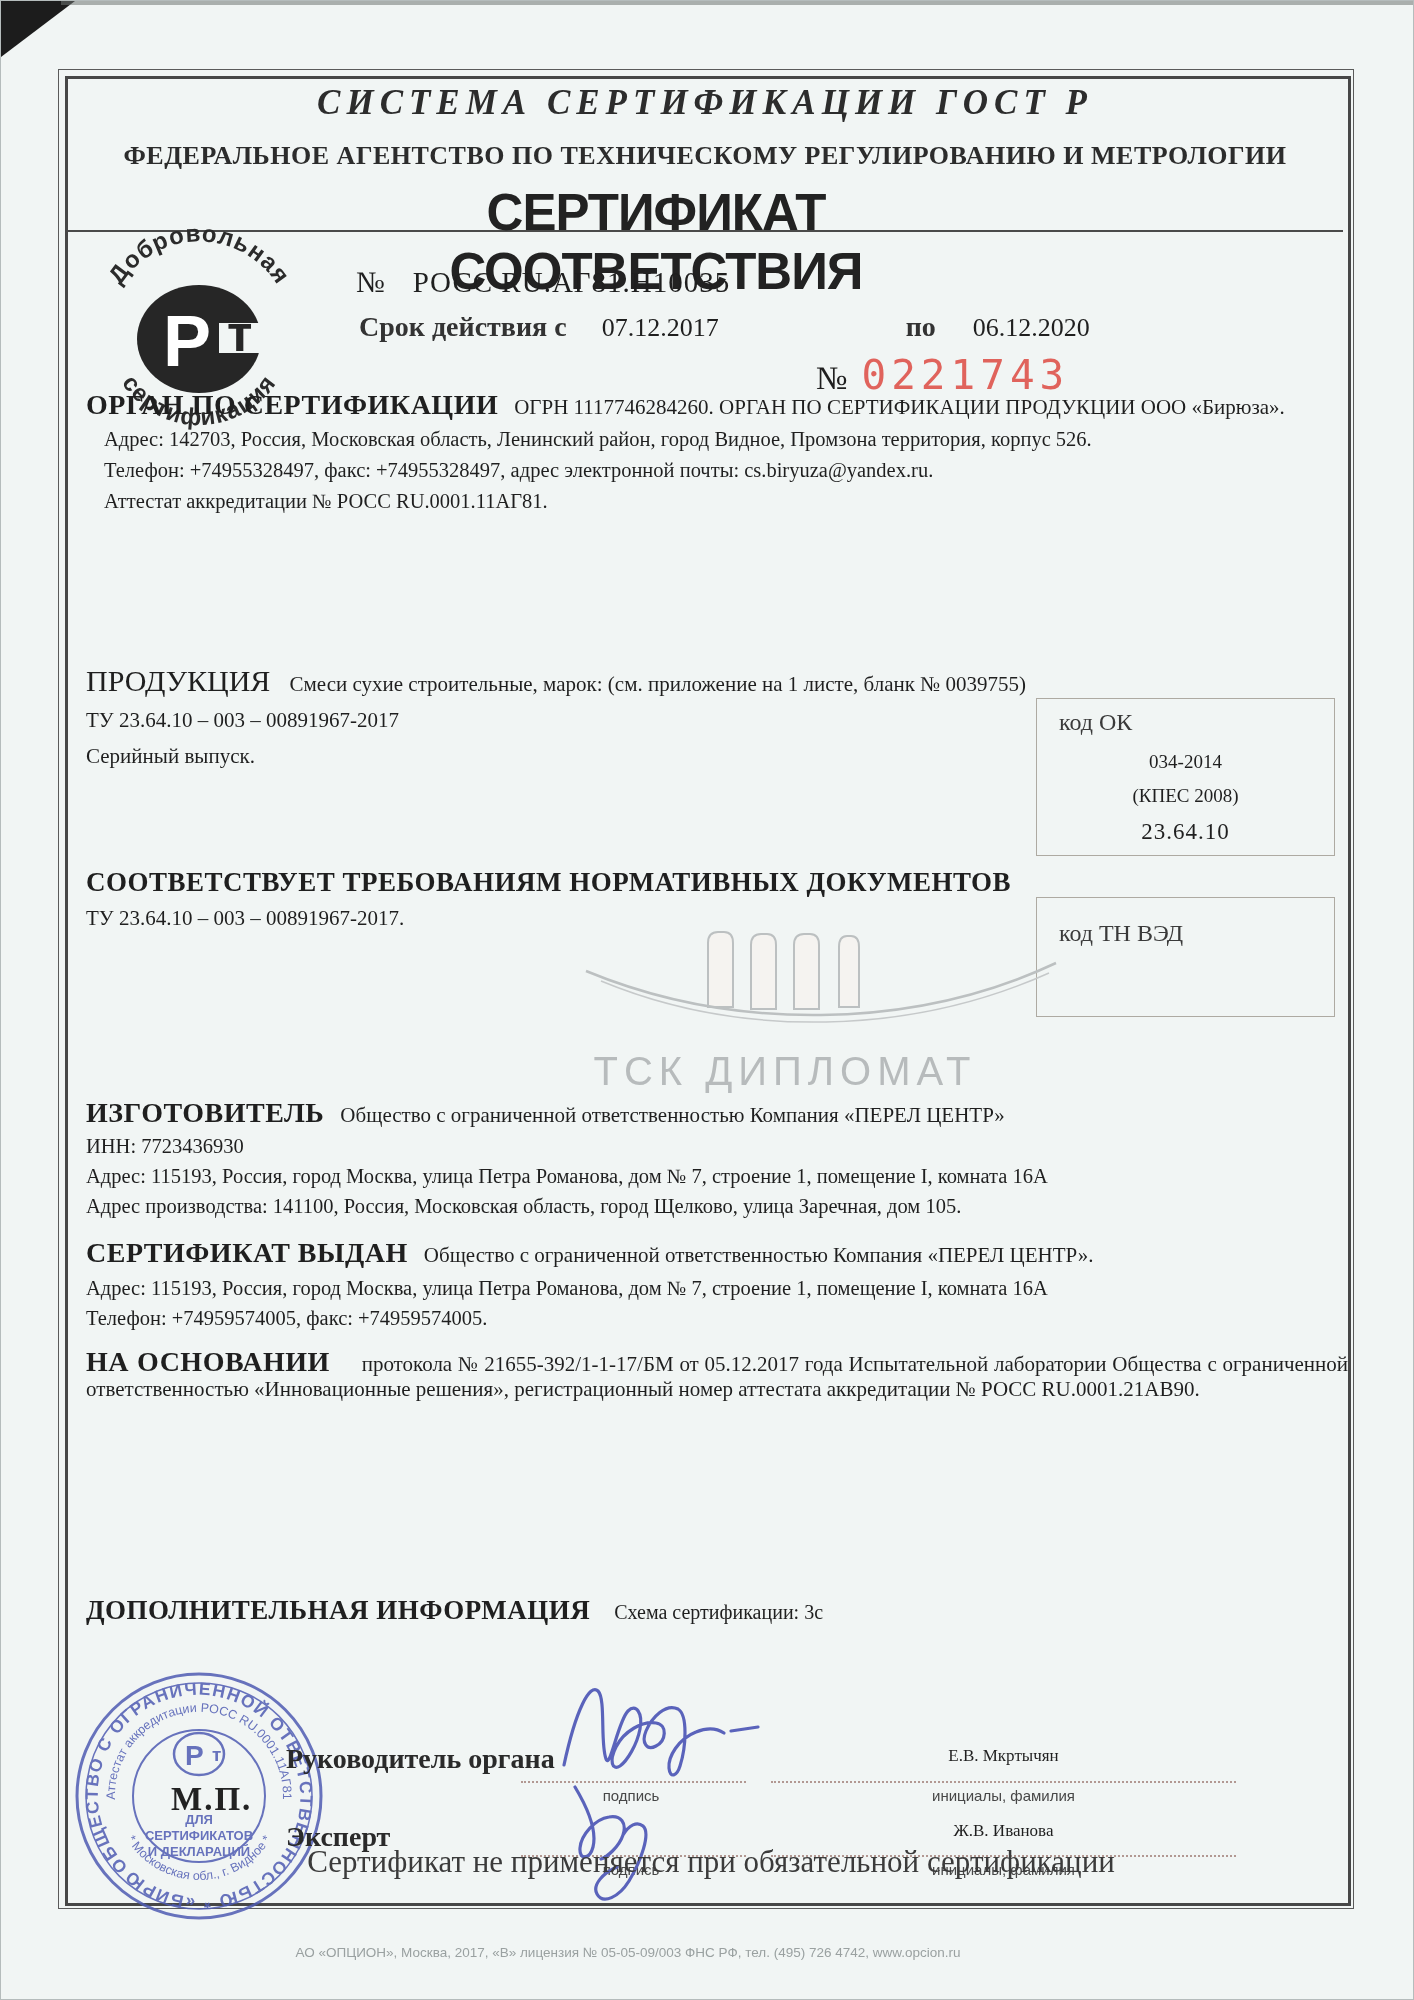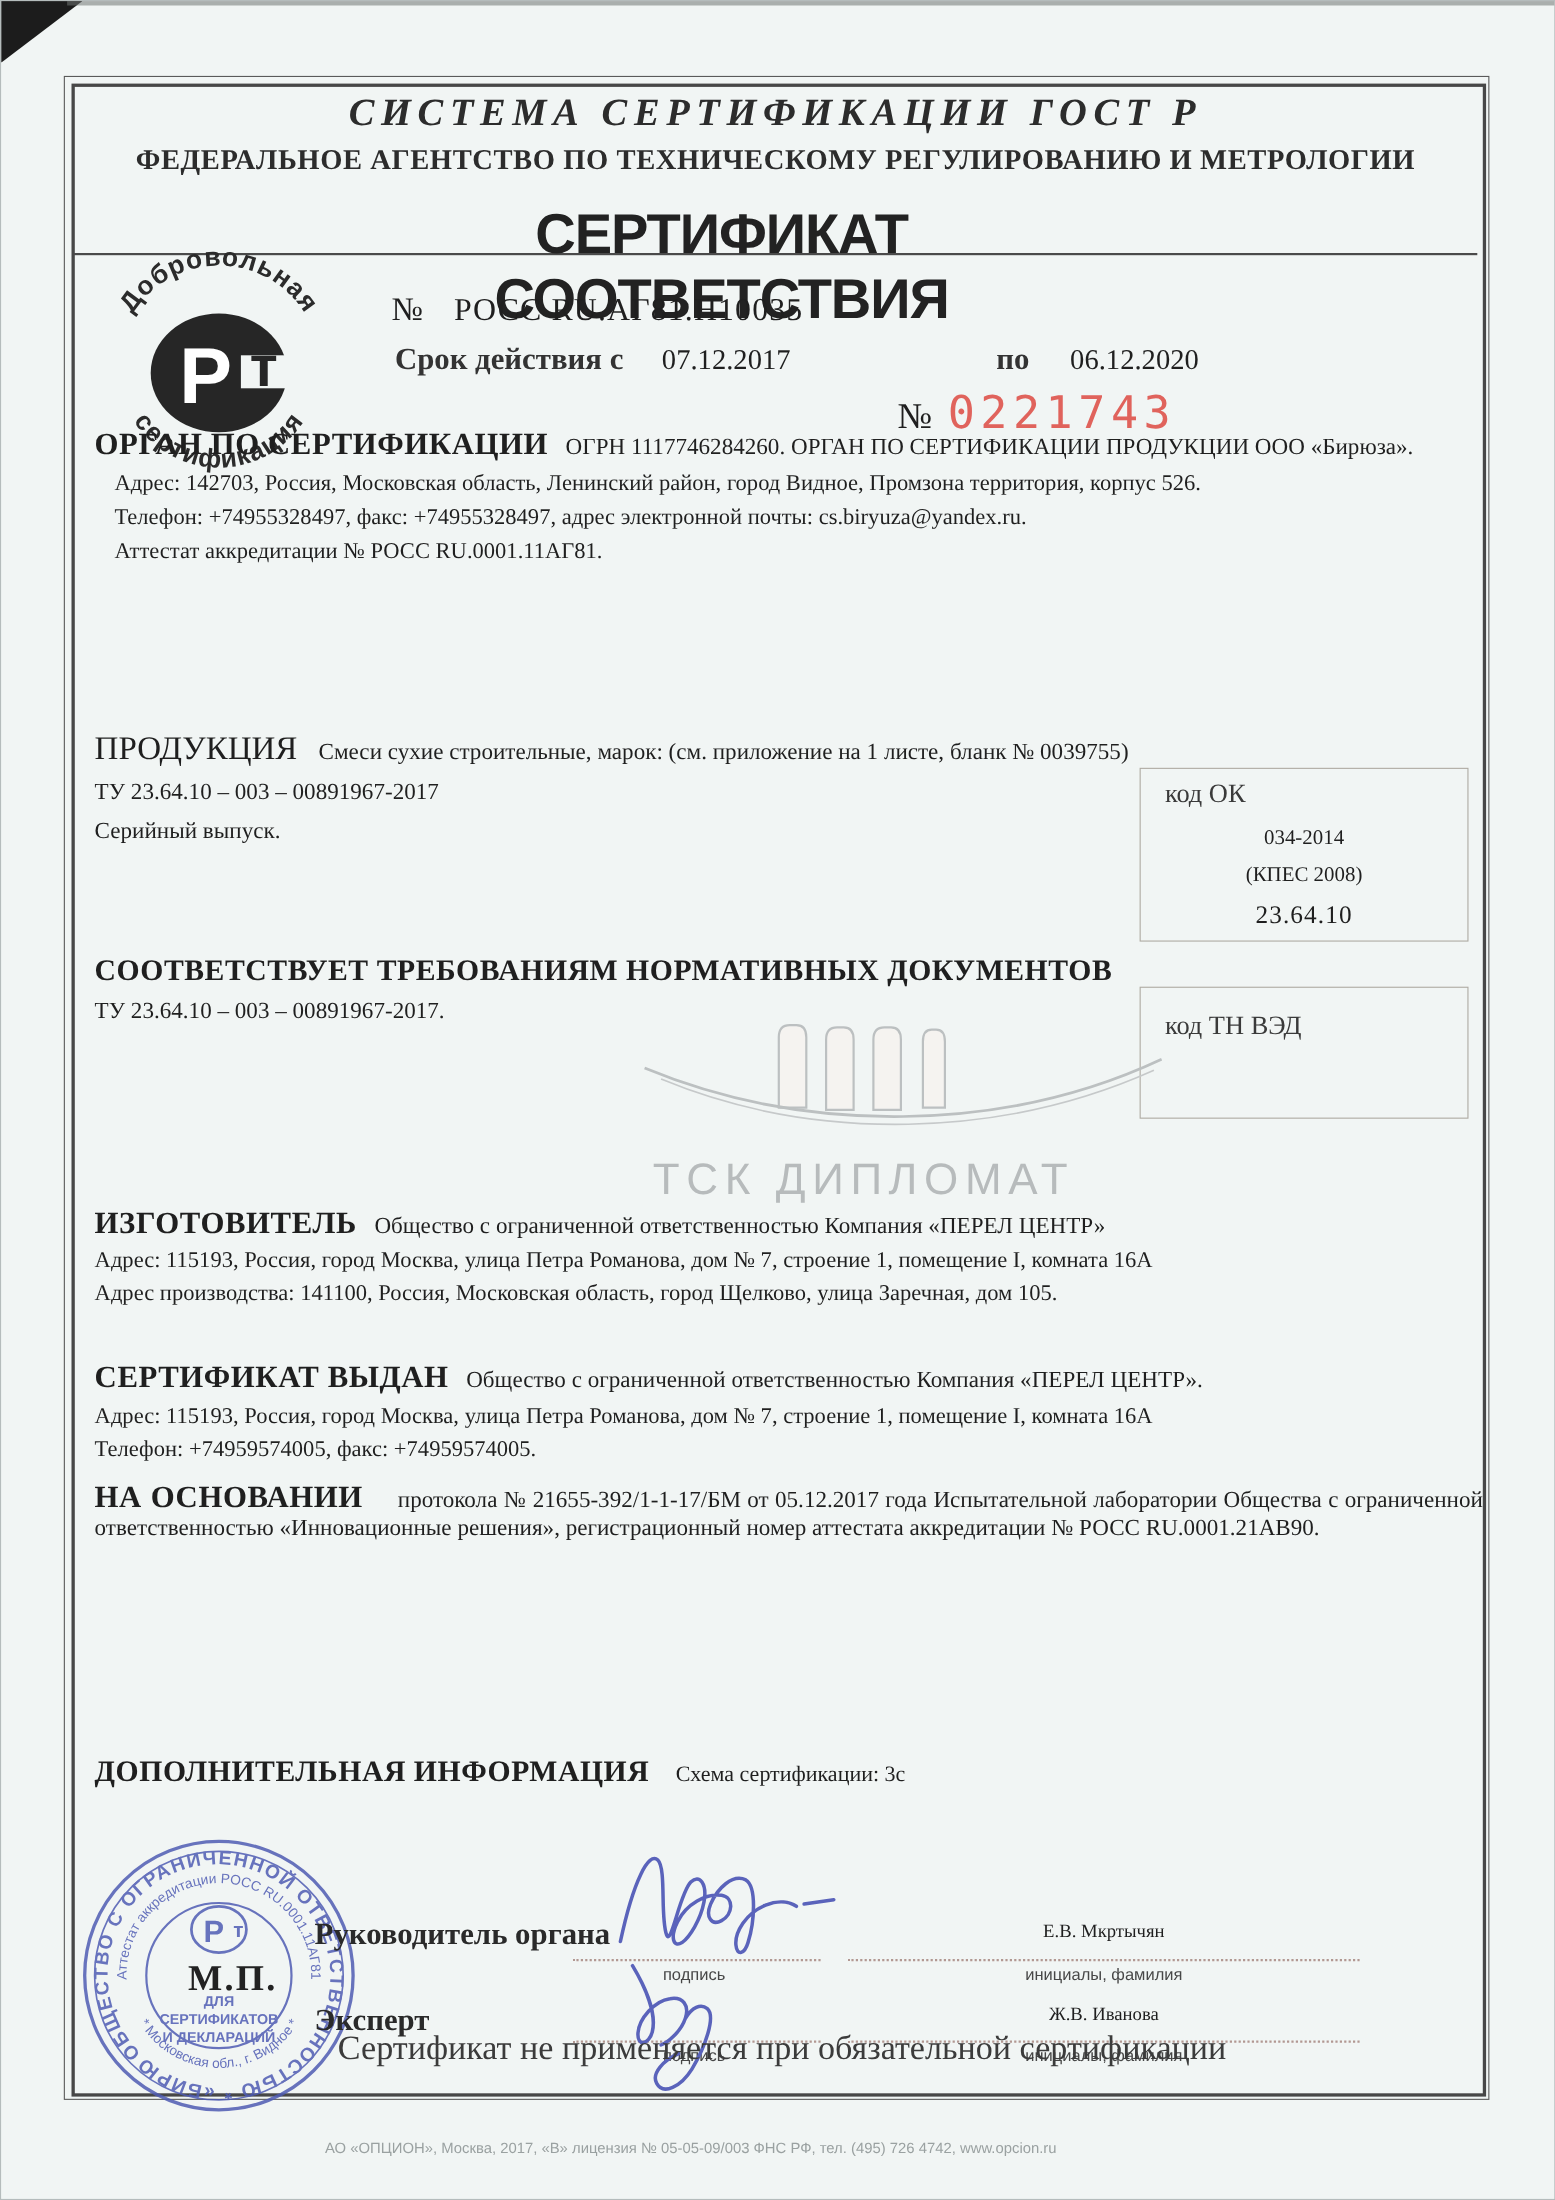--- a/index.html
+++ b/index.html
@@ -11,21 +11,21 @@
   .corner-tl{left:0;top:0;width:74px;height:56px;background:#1c1c1c;
              clip-path:polygon(0 0,100% 0,0 100%);}
   .edge-top{left:60px;top:0;width:1354px;height:4px;background:#6f7473;opacity:.55;}
   
   .frame-outer{left:57px;top:68px;width:1294px;height:1838px;border:1px solid #5a5a5a;}
   .frame-inner{left:64px;top:75px;width:1280px;height:1824px;border:3px solid #474747;}
   .divider{left:66px;top:229px;width:1276px;height:2px;background:#4a4a4a;}
   
   .sys-title{left:64px;top:82px;width:1280px;text-align:center;font-size:35px;font-weight:bold;
              letter-spacing:6px;color:#2c2c2c;font-style:italic;}
-  .agency{left:64px;top:130px;width:1280px;text-align:center;font-size:26px;font-weight:bold;
+  .agency{left:64px;top:140px;width:1280px;text-align:center;font-size:26px;font-weight:bold;
           letter-spacing:0.5px;color:#2c2c2c;}
   .doc-title{left:285px;top:182px;width:740px;text-align:center;font-size:51px;font-weight:bold;
              font-family:"Liberation Sans",sans-serif;letter-spacing:-1px;color:#222;}
   .no-row{left:355px;top:264px;font-size:30px;}
   .no-row .val{margin-left:28px;font-size:29px;letter-spacing:1px;text-align:right;}
   .validity{left:358px;top:310px;font-size:28px;}
   .validity .lbl{font-weight:bold;color:#333;}
   .validity .date{font-size:26px;}
   .blank-no{left:815px;top:350px;font-size:33px;}
   .blank-no .red{font-family:"DejaVu Sans Mono",monospace;font-size:41px;color:#e0635c;
@@ -148,20 +148,21 @@
     <path d="M5,48 C150,108 330,108 475,40" stroke="#bcc0c1" stroke-width="2.5" fill="none"></path>
     <path d="M20,58 C160,116 330,112 468,50" stroke="#c6c9ca" stroke-width="1.5" fill="none"></path>
     <text x="204" y="162" text-anchor="middle" font-size="40" letter-spacing="6" fill="#b7bbbc" font-family="Liberation Sans, sans-serif">ТСК ДИПЛОМАТ</text>
   </svg>
 
   <div class="abs sec" style="top:1096px">
     <span class="h1">ИЗГОТОВИТЕЛЬ</span>
     <span class="intro">Общество с ограниченной ответственностью Компания «ПЕРЕЛ ЦЕНТР»</span>
   </div>
   <div class="abs lines" style="left:85px;top:1130px;line-height:30px">
+    <div>ИНН: 7723436930</div>
     <div>Адрес: 115193, Россия, город Москва, улица Петра Романова, дом № 7, строение 1, помещение I, комната 16А</div>
     <div>Адрес производства: 141100, Россия, Московская область, город Щелково, улица Заречная, дом 105.</div>
   </div>
 
   <div class="abs sec" style="top:1236px">
     <span class="h1">СЕРТИФИКАТ ВЫДАН</span>
     <span class="intro">Общество с ограниченной ответственностью Компания «ПЕРЕЛ ЦЕНТР».</span>
   </div>
   <div class="abs lines" style="left:85px;top:1272px;line-height:30px">
     <div>Адрес: 115193, Россия, город Москва, улица Петра Романова, дом № 7, строение 1, помещение I, комната 16А</div>

